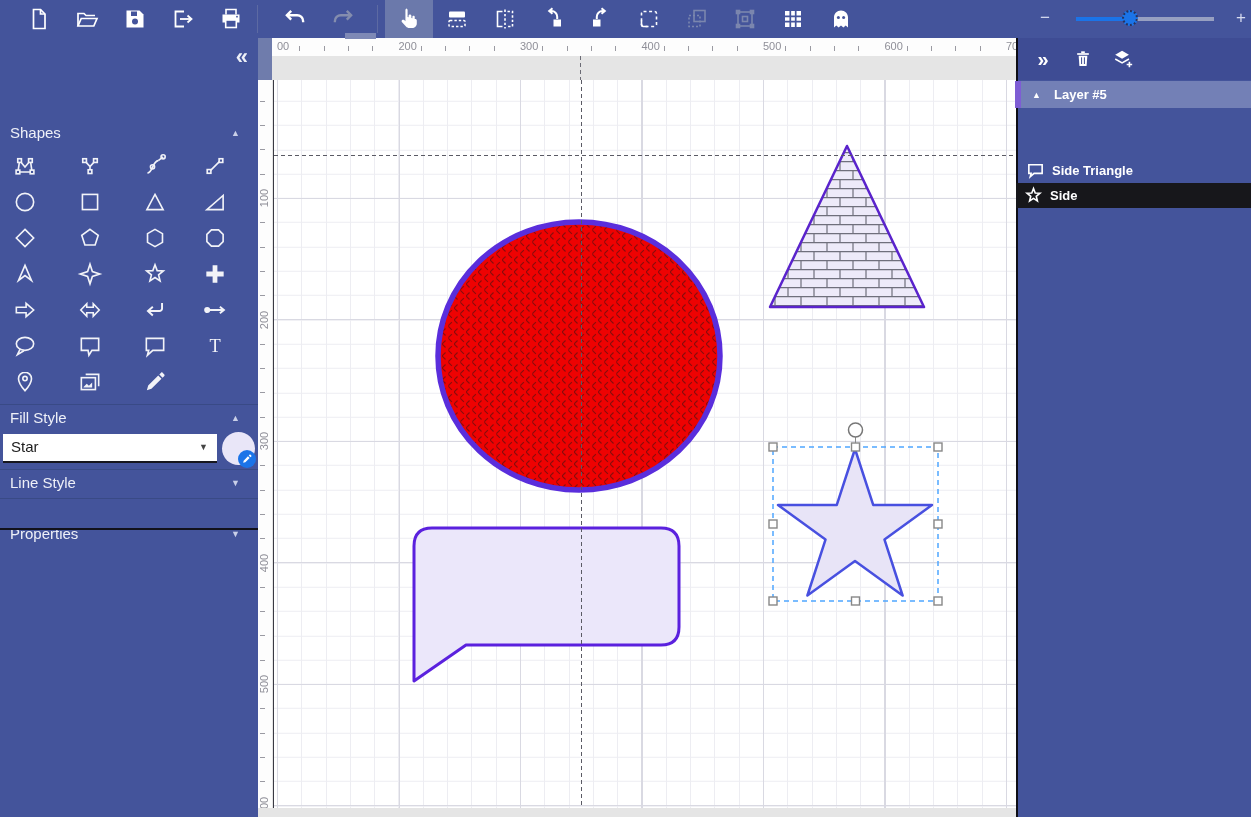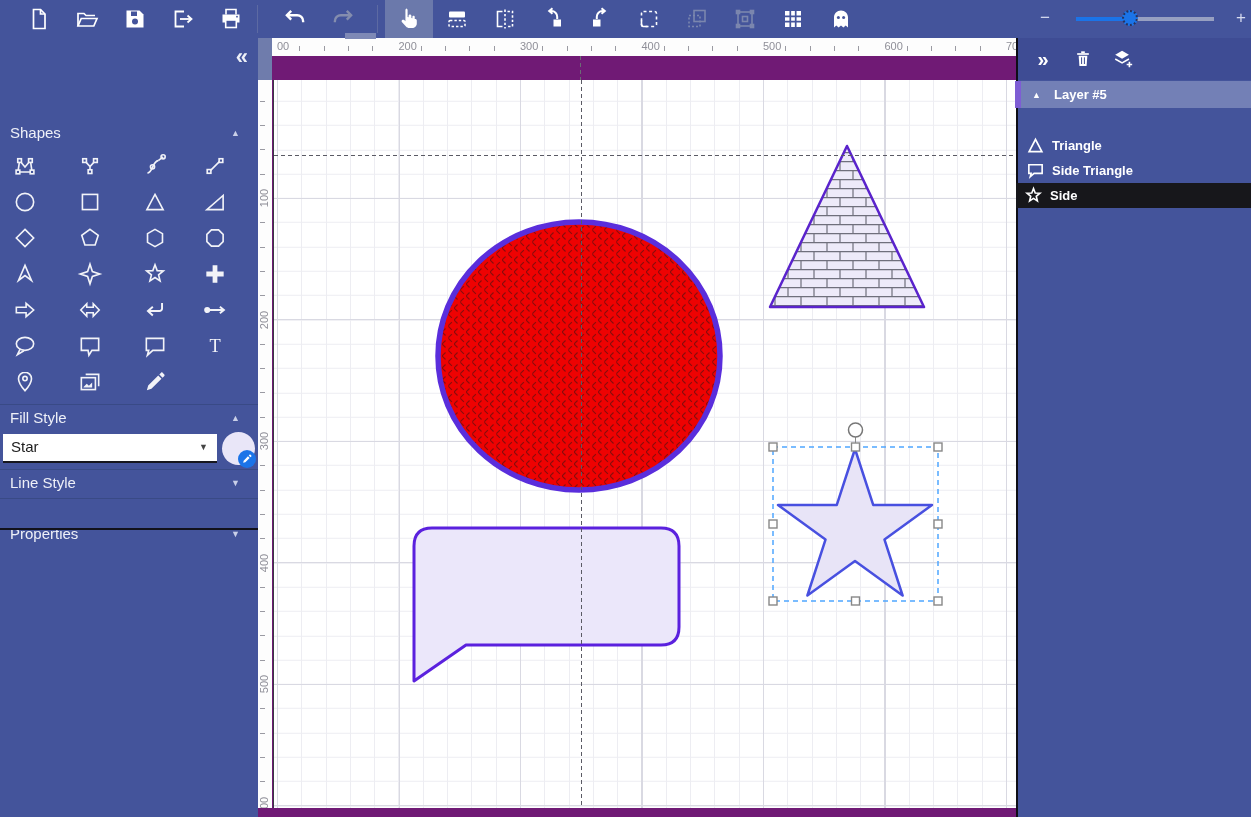--- a/index.html
+++ b/index.html
@@ -24,21 +24,21 @@
   .shape-grid{position:absolute;left:0;top:110px;width:258px;display:grid;grid-template-columns:50px 80px 50px 69px;grid-auto-rows:36px;justify-items:center;align-items:center;}
   .si{width:30px;height:30px;display:flex;align-items:center;justify-content:center;cursor:pointer;}
   .dropdown{position:absolute;left:3px;top:396px;width:214px;height:27px;background:#fff;border-bottom:2px solid #17171f;cursor:pointer;}
   .dropdown .val{position:absolute;left:8px;top:4px;font-size:15px;color:#1c1c1c;}
   .dropdown .dcaret{position:absolute;right:9px;top:8px;font-size:9px;color:#444;}
   .swatch{position:absolute;left:222px;top:394px;width:33px;height:33px;border-radius:50%;background:#e9e6f8;cursor:pointer;}
   .dropper-badge{position:absolute;left:238px;top:412px;width:18px;height:18px;border-radius:50%;background:#1b74e8;display:flex;align-items:center;justify-content:center;cursor:pointer;}
   .lp-div{position:absolute;left:0;width:258px;height:1px;background:#394a86;}
   .lp-div.thick{height:2px;background:#12121c;}
   
-  .canvas-region{position:absolute;left:258px;top:38px;width:760px;height:779px;background:#701a75;z-index:10;}
+  .canvas-region{position:absolute;left:258px;top:38px;width:760px;height:779px;background:#e5e5e5;z-index:10;}
   .corner{position:absolute;left:0;top:0;width:14px;height:42px;background:#6f7cac;}
   .h-ruler{position:absolute;left:14px;top:0;width:744px;height:18px;background:#fdfdfd;overflow:hidden;}
   .htick{position:absolute;top:8px;width:1px;height:5px;background:#9a9aa2;}
   .hlabel{position:absolute;top:2px;font-size:11px;color:#8f8f98;white-space:nowrap;}
   .v-ruler{position:absolute;left:0;top:42px;width:14px;height:728px;background:#fdfdfd;overflow:hidden;}
   .vtick{position:absolute;left:2px;width:5px;height:1px;background:#9a9aa2;}
   .vlabel{position:absolute;left:-8px;width:28px;height:12px;font-size:11px;color:#8f8f98;text-align:center;transform:rotate(-90deg);}
   .canvas{position:absolute;left:15px;top:42px;width:743px;height:728px;background:#ffffff;border-left:1px solid #3a3a44;box-sizing:content-box;
     background-image:
       repeating-linear-gradient(to right,#d9d9e2 0 1px,transparent 1px 121.5px),
@@ -523,28 +523,20 @@
             <path d="M19 15v6M16 18h6" stroke="#fff" stroke-width="1.8"></path>
           </svg>
       </span>
     </div>
 
     <div class="layer-row">
       <span class="caret">▲</span>
       <span class="lab">Layer #5</span>
     </div>
 
-    <div class="item-row" style="top:95px">
-      <span class="ic">
-          <svg width="19" height="19" viewBox="0 0 20 20" fill="none" stroke="#fff" stroke-width="1.8">
-            <path d="M10 3.5l6.7 13H3.3z"></path>
-          </svg>
-        </span>
-      <span class="lab">Triangle</span>
-    </div>
     <div class="item-row" style="top:120px">
       <span class="ic">
           <svg width="19" height="19" viewBox="0 0 20 20" fill="none" stroke="#fff" stroke-width="1.7">
             <path d="M3 4h14v9H8.5L4.5 16.5l.9-3.5H3z"></path>
           </svg>
         </span>
       <span class="lab">Side Triangle</span>
     </div>
     <div class="item-row selected" style="top:145px">
       <span class="ic">

